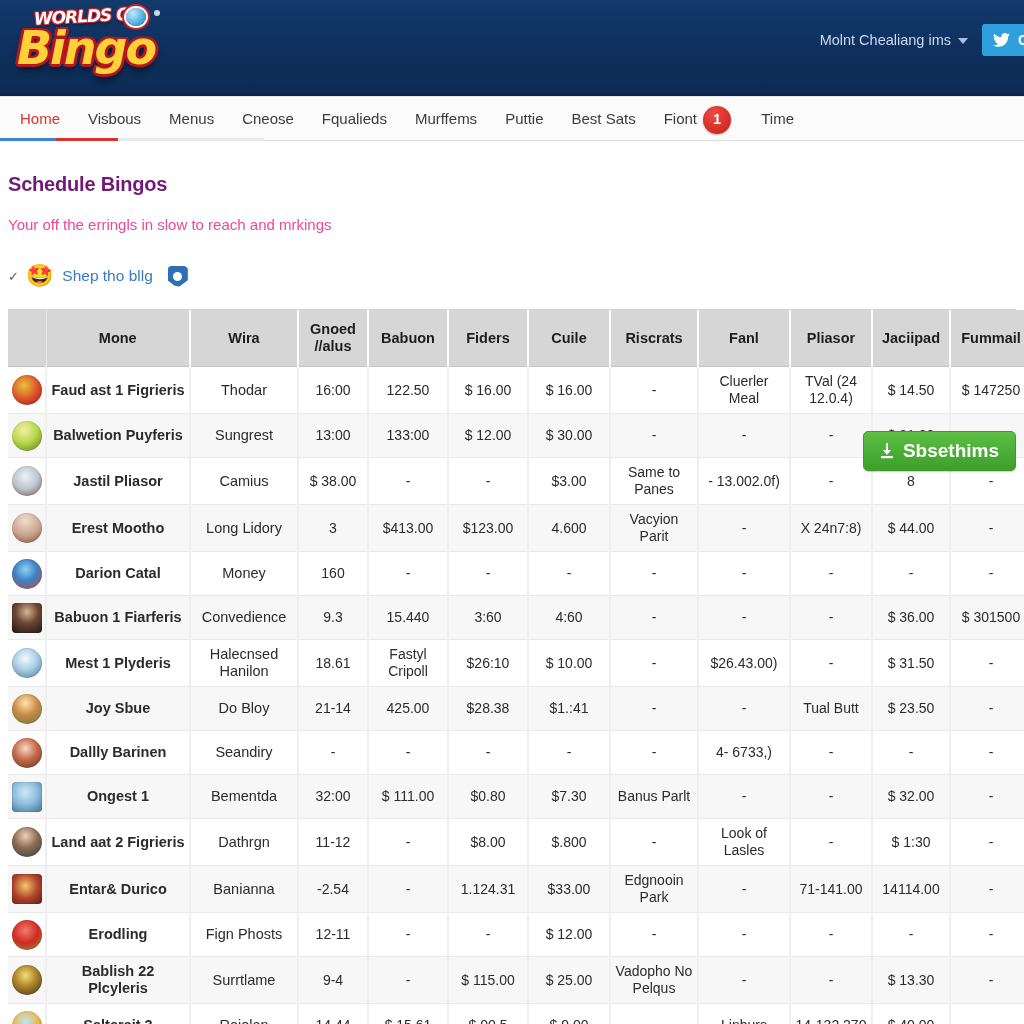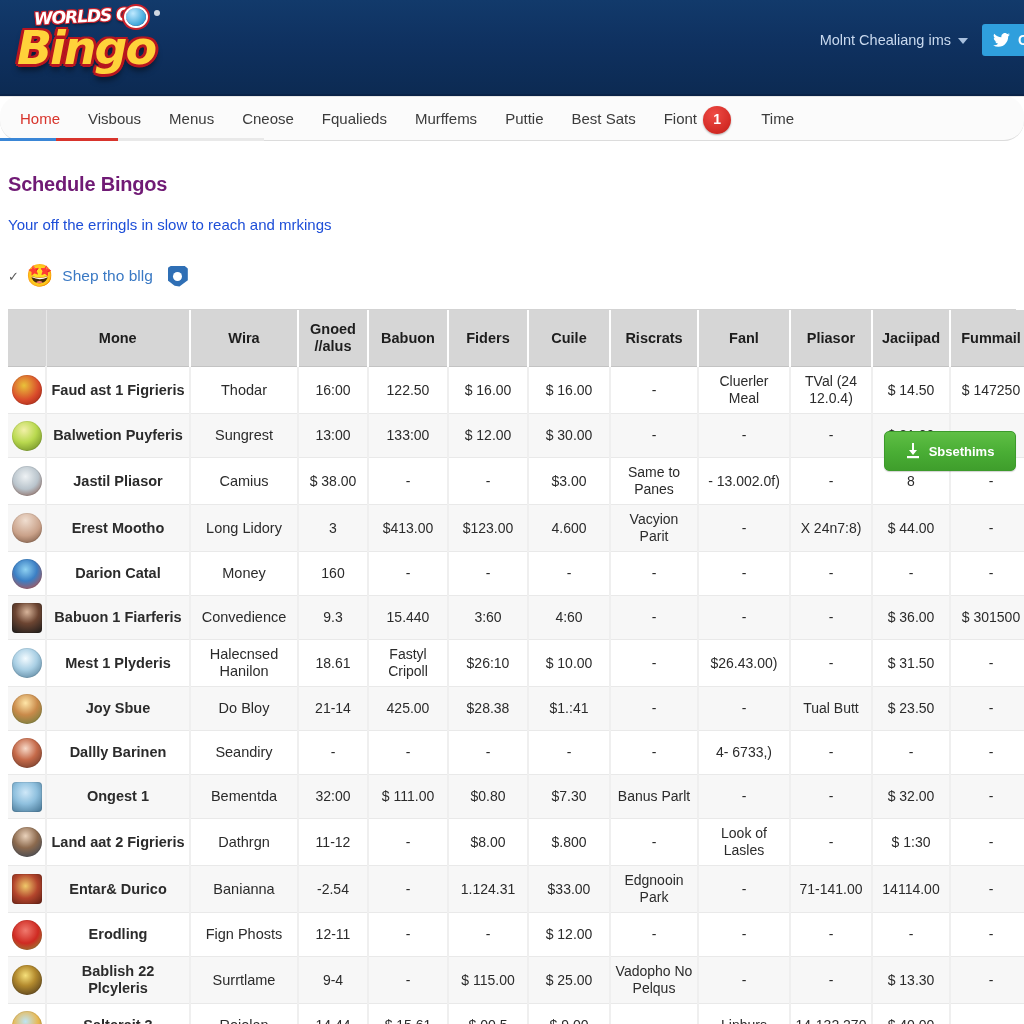--- a/index.html
+++ b/index.html
@@ -151,21 +151,20 @@
   
   .navbar {
     position: relative;
     height: 44px;
     background: #fbfbfb;
     border-bottom: 1px solid #dcdcdc;
     display: flex;
     align-items: center;
     padding-left: 6px;
     overflow: visible;
-    border-radius: 20px;
   }
   .navbar::before {
     content:"";
     position:absolute; left:0; top:0; width:100%; height:1px;
     background: #e6e6e6;
   }
   .nav-item {
     position: relative;
     font-size: 15px;
     color: #3b3b3b;
@@ -201,21 +200,21 @@
   .content { padding: 0 8px; position: relative; }
   .page-title {
     font-size: 20px;
     font-weight: bold;
     color: #701a75;
     margin: 32px 0 12px 0;
     letter-spacing: -0.2px;
   }
   .page-sub {
     font-size: 15px;
-    color: #1d4ed8;
+    color: #ec4899;
     margin: 20px 0 0 0;
   }
   .meta-row {
     display: flex;
     align-items: center;
     gap: 9px;
     margin-top: 26px;
     height: 34px;
   }
   .check-mini {
@@ -250,21 +249,21 @@
 
   .primary-btn {
     position: absolute;
     right: 8px; top: 258px;
     height: 40px;
     min-width: 132px;
     background: linear-gradient(180deg,#5fbf45 0%, #49ad34 55%, #3f9e2c 100%);
     border: 1px solid #3c9a2b;
     border-radius: 5px;
     color: #fff;
-    font-size: 13px;
+    font-size: 19px;
     font-weight: bold;
     display: flex;
     align-items: center;
     justify-content: center;
     gap: 9px;
     padding: 0 16px;
     box-sizing: border-box;
     cursor: pointer;
     box-shadow: 0 1px 1px rgba(0,0,0,.18);
     white-space: nowrap;

